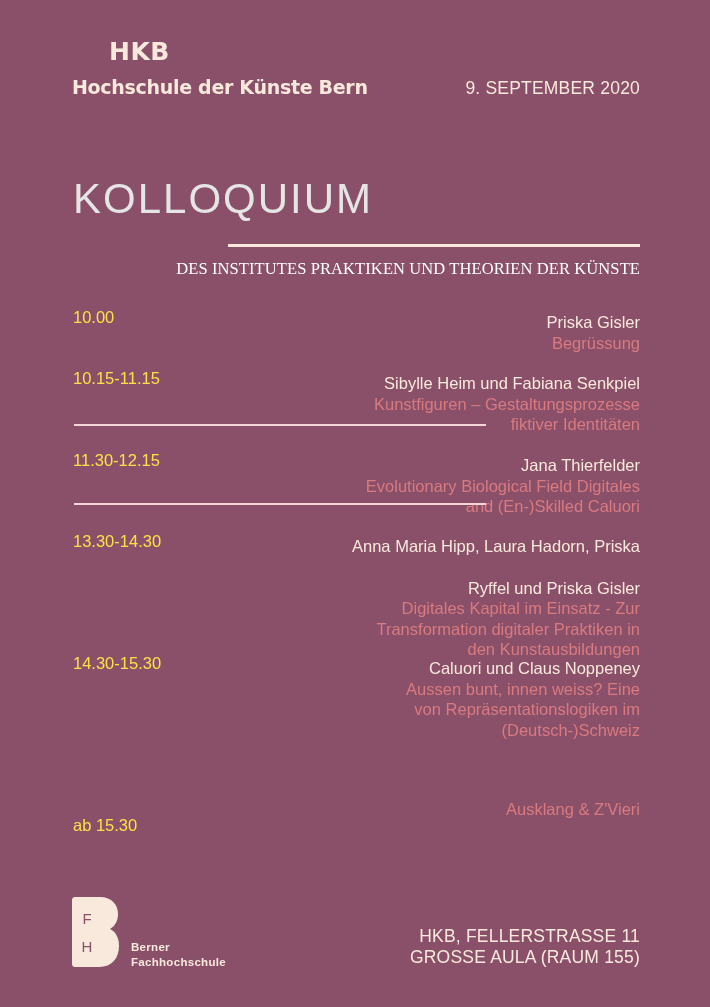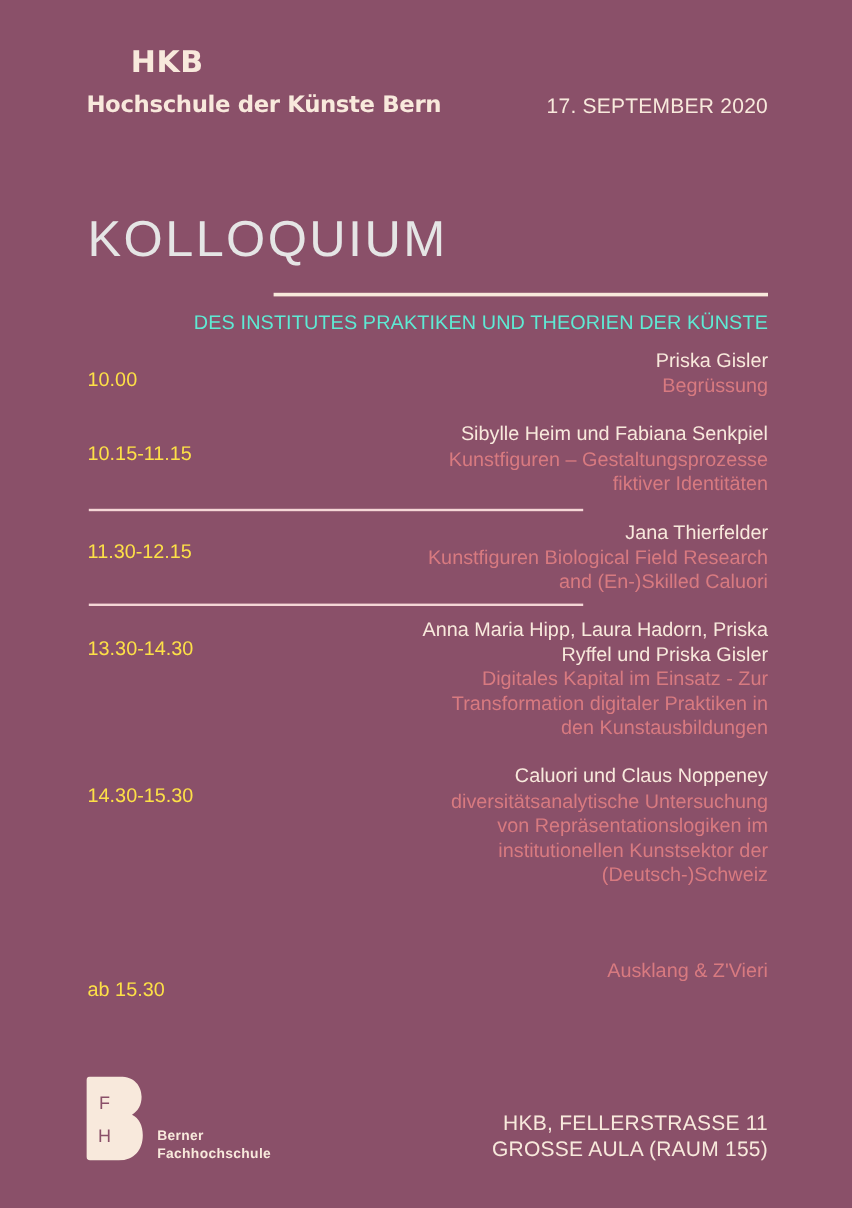--- a/index.html
+++ b/index.html
@@ -10,40 +10,40 @@
       color: #F8E9DC;
       position: relative;
       overflow: hidden;
     }
     .abs { position: absolute; }
     .brand-short { left: 72px; top: 38px; font-size: 25px; font-weight: bold; letter-spacing: 0.5px; line-height: 28px; margin-left: 37px; }
     .brand-full { left: 72px; top: 75px; font-size: 19px; font-weight: bold; line-height: 24px; letter-spacing: -0.3px; text-align: center; }
     .date { right: 70px; top: 77px; font-size: 17.5px; line-height: 22px; letter-spacing: 0.2px; font-family: "Liberation Sans", sans-serif; }
     .title { left: 73px; top: 162px; font-size: 42px; line-height: 74px; color: #e5e5e5; font-family: "Liberation Sans", sans-serif; letter-spacing: 2px; font-weight: normal; }
     .title-rule { left: 228px; top: 244px; width: 412px; height: 3px; background: #F8E9DC; }
-    .subtitle { right: 70px; top: 259px; font-size: 16.5px; line-height: 20px; color: #5eead4; font-family: Liberation Sans, sans-serif; letter-spacing: 0.1px; }
+    .subtitle { right: 70px; top: 259px; font-size: 16.5px; line-height: 20px; color: #ffffff; font-family: Liberation Serif, serif; letter-spacing: 0.1px; }
 
     .row { position: absolute; left: 73px; right: 70px; font-family: "Liberation Sans", sans-serif; font-size: 16.5px; line-height: 20.5px; }
     .row .time { position: absolute; left: 0; top: 0; color: #fde047; margin-top: 16px; }
     .row .right { text-align: right; }
-    .row .speaker { color: #F8E9DC; }
+    .row .speaker { color: #F8E9DC; margin-top: 21px; }
     .row .talk { color: #D87A80; }
     .row .line { display: block; }
     .divider { position: absolute; left: 74px; width: 412px; height: 2px; background: #F4D6D6; }
 
     .logo { left: 72px; top: 897px; width: 48px; height: 70px; }
     .logo-text { left: 131px; top: 940px; font-size: 11.5px; line-height: 15px; color: #F8E9DC; font-weight: bold; font-family: "Liberation Sans", sans-serif; letter-spacing: 0.3px; }
     .address { right: 70px; top: 926px; text-align: right; font-size: 17.5px; line-height: 21px; font-family: "Liberation Sans", sans-serif; letter-spacing: 0.2px; }
   </style>
 </head>
 <body>
 
 <div class="abs brand-short">HKB</div>
 <div class="abs brand-full">Hochschule der Künste Bern</div>
-<div class="abs date">17. SEPTEMBER 2020</div>
+<div class="abs date">9. SEPTEMBER 2020</div>
 
 <div class="abs title">KOLLOQUIUM</div>
 <div class="abs title-rule"></div>
 <div class="abs subtitle">DES INSTITUTES PRAKTIKEN UND THEORIEN DER KÜNSTE</div>
 
 <div class="row" style="top:291px;">
   <span class="time">10.00</span>
   <div class="right">
     <span class="line speaker">Priska Gisler</span>
     <span class="line talk">Begrüssung</span>
@@ -58,21 +58,21 @@
     <span class="line talk">fiktiver Identitäten</span>
   </div>
 </div>
 
 <div class="divider" style="top:424px;"></div>
 
 <div class="row" style="top:434px;">
   <span class="time">11.30-12.15</span>
   <div class="right">
     <span class="line speaker">Jana Thierfelder</span>
-    <span class="line talk">Kunstfiguren Biological Field Research</span>
+    <span class="line talk">Evolutionary Biological Field Digitales</span>
     <span class="line talk">and (En-)Skilled Caluori</span>
   </div>
 </div>
 
 <div class="divider" style="top:503px;"></div>
 
 <div class="row" style="top:515px;">
   <span class="time">13.30-14.30</span>
   <div class="right">
     <span class="line speaker">Anna Maria Hipp, Laura Hadorn, Priska</span>
@@ -80,23 +80,22 @@
     <span class="line talk">Digitales Kapital im Einsatz - Zur</span>
     <span class="line talk">Transformation digitaler Praktiken in</span>
     <span class="line talk">den Kunstausbildungen</span>
   </div>
 </div>
 
 <div class="row" style="top:637px;">
   <span class="time">14.30-15.30</span>
   <div class="right">
     <span class="line speaker">Caluori und Claus Noppeney</span>
-    <span class="line talk">diversitätsanalytische Untersuchung</span>
+    <span class="line talk">Aussen bunt, innen weiss? Eine</span>
     <span class="line talk">von Repräsentationslogiken im</span>
-    <span class="line talk">institutionellen Kunstsektor der</span>
     <span class="line talk">(Deutsch-)Schweiz</span>
   </div>
 </div>
 
 <div class="row" style="top:799px;">
   <span class="time">ab 15.30</span>
   <div class="right">
     <span class="line talk">Ausklang &amp; Z'Vieri</span>
   </div>
 </div>

